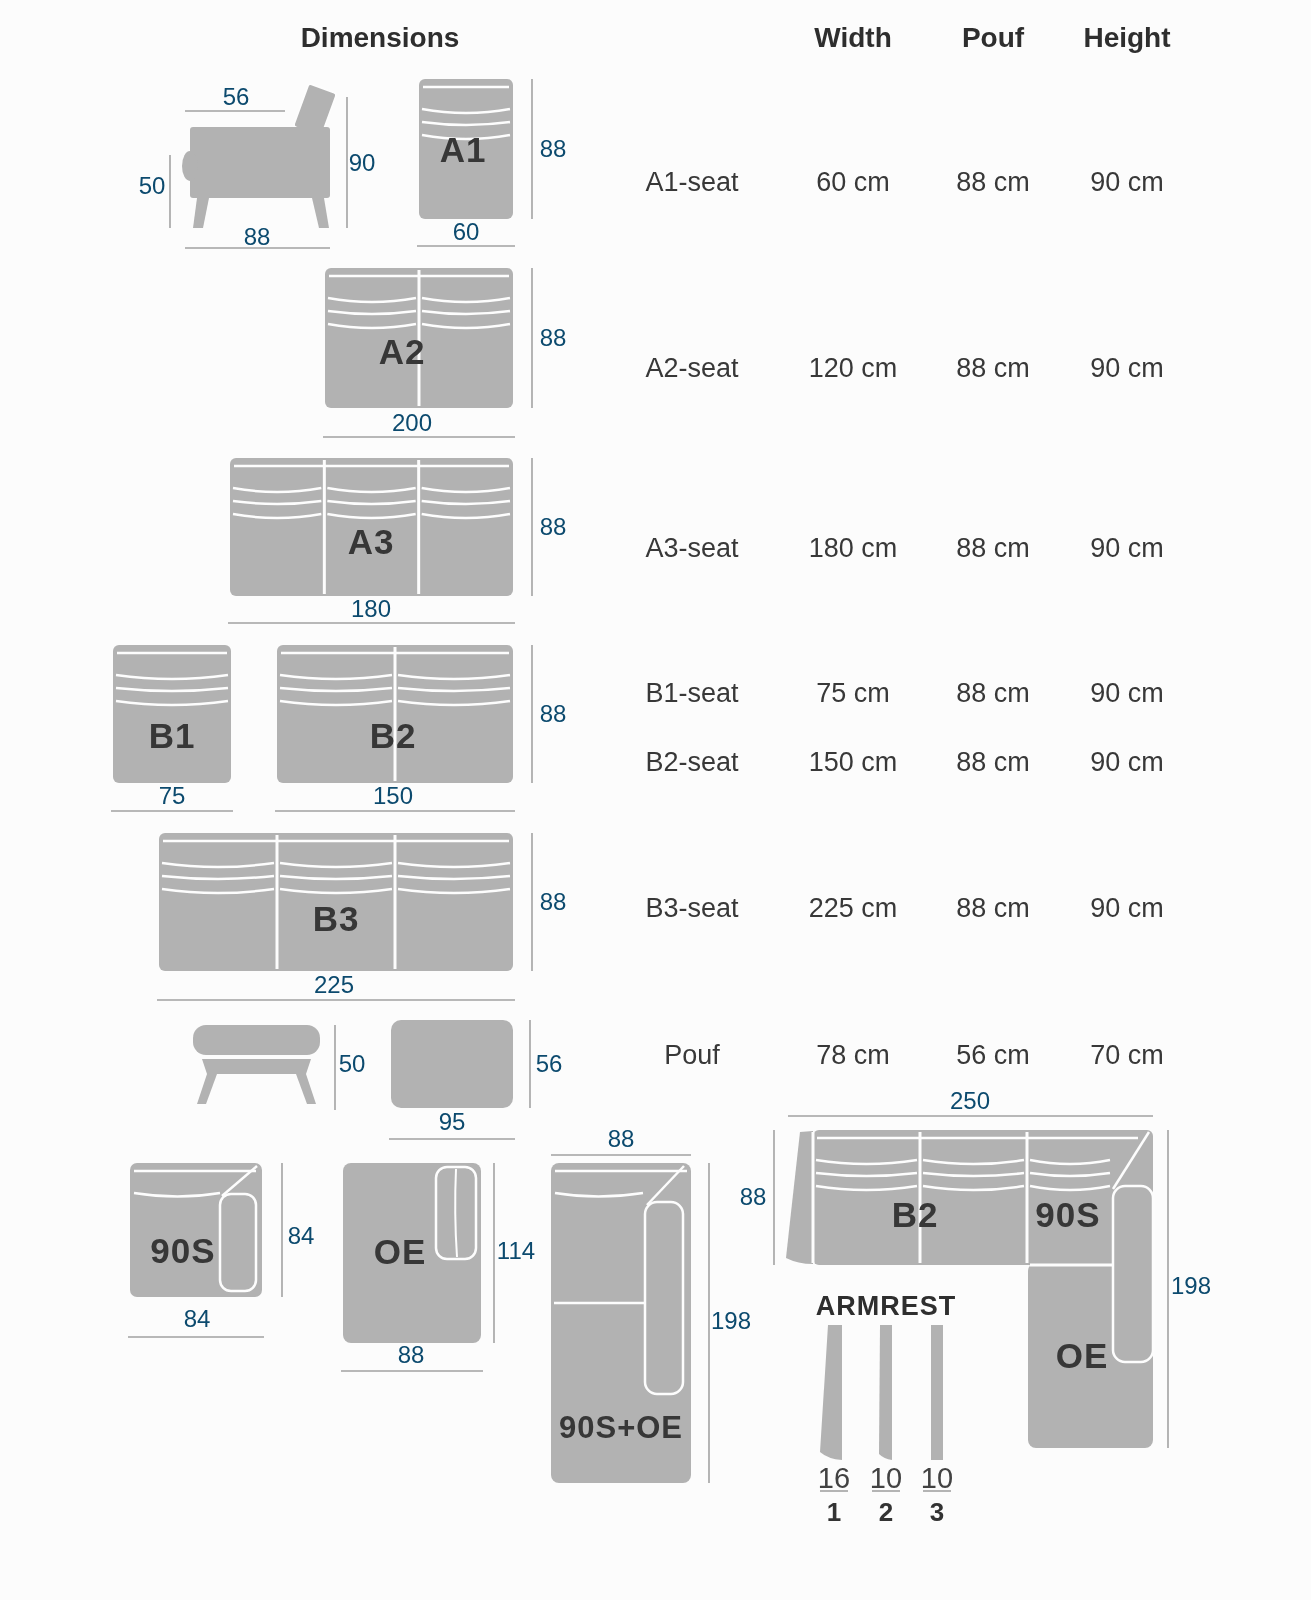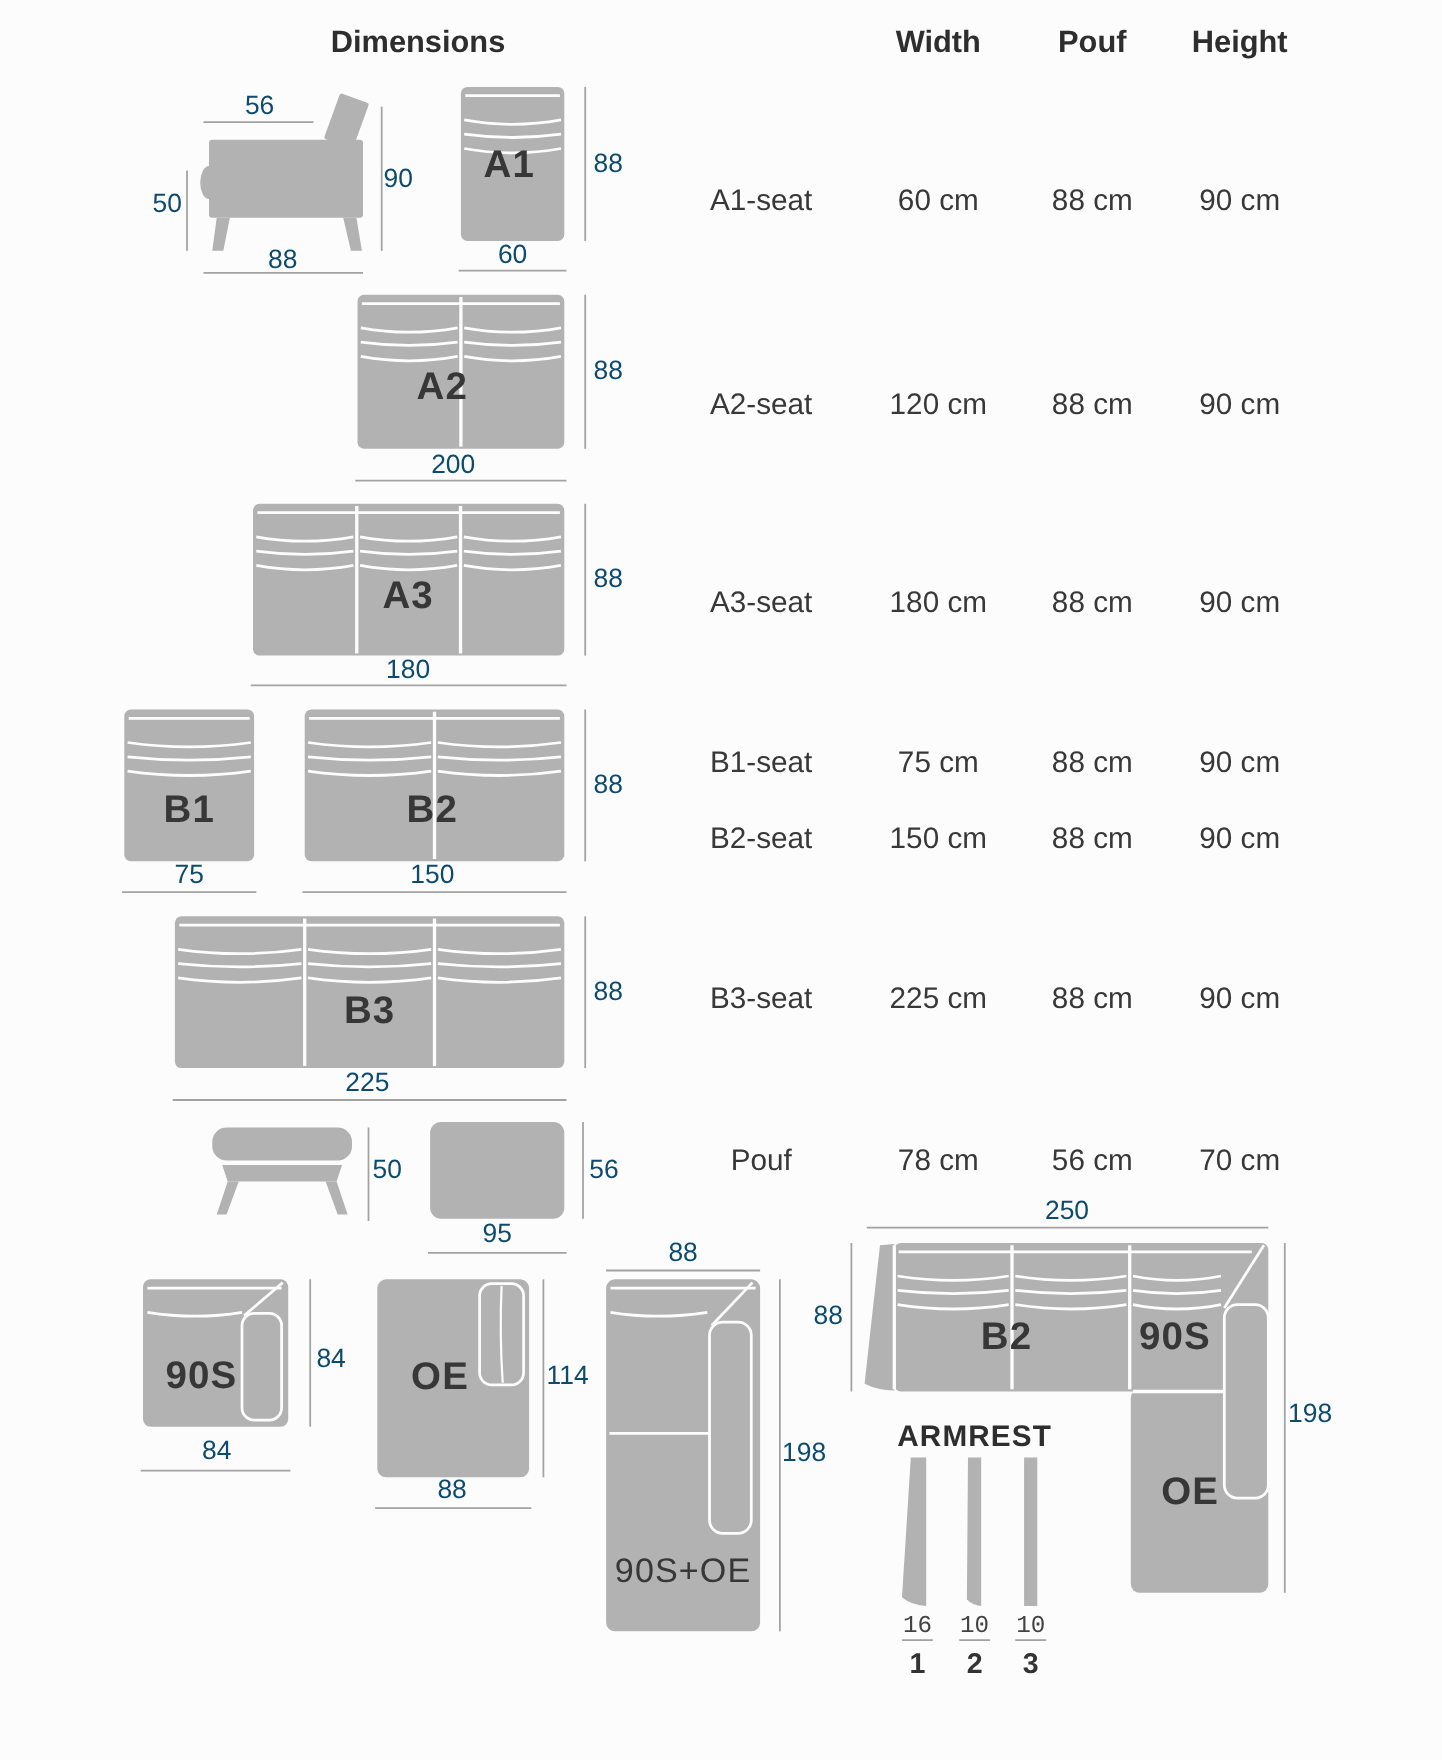--- a/index.html
+++ b/index.html
@@ -4,23 +4,23 @@
 <style>
   html,body{margin:0;padding:0;background:#fcfcfc;}
   #stage{position:relative;width:1311px;height:1600px;background:#fcfcfc;overflow:hidden;
          font-family:"Liberation Sans",sans-serif;}
   #canvas{position:absolute;left:0;top:0;}
   .t{position:absolute;transform:translate(-50%,-50%);white-space:nowrap;color:#3d3d3d;}
   .th{font-weight:700;font-size:28px;color:#2e2e2e;}
   .cell{font-size:27px;color:#383838;}
   .rowlabel{font-size:27px;color:#383838;text-align:right;}
   .dim{font-size:24px;color:#0c4a6e;}
-  .dim-sm{font-size:22px;color:#424242;font-family:Liberation Mono, monospace;}
+  .dim-sm{font-size:29px;color:#424242;}
   .mlabel{font-weight:700;font-size:35px;color:#373737;letter-spacing:1px;}
-  .mlabel-md{font-weight:400;font-size:31px;color:#373737;letter-spacing:1px;}
+  .mlabel-md{font-weight:700;font-size:31px;color:#373737;letter-spacing:1px;}
   .armtitle{font-weight:700;font-size:27px;color:#2e2e2e;letter-spacing:1px;}
   .armnum{font-weight:700;font-size:26px;color:#333;}
 </style>
 </head>
 <body>
 
 <div id="stage">
   <svg id="canvas" width="1311" height="1600" viewBox="0 0 1311 1600">
       <g>
         <rect x="300" y="87" width="30" height="46" rx="3" fill="#b2b2b2" stroke="#fdfdfd" stroke-width="2" transform="rotate(20 315 110)"></rect>

